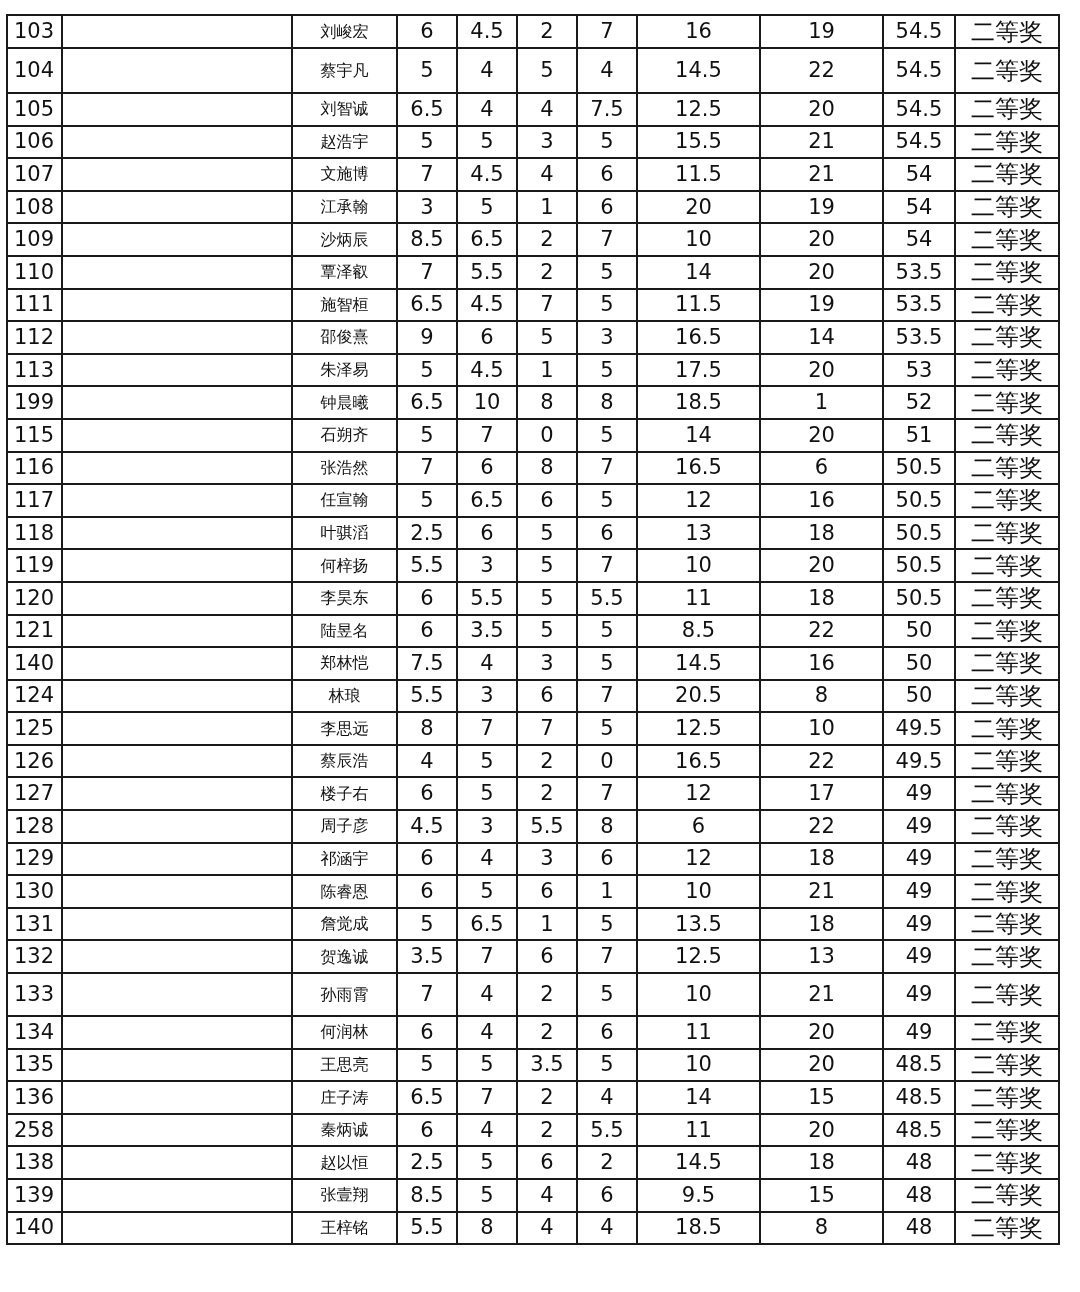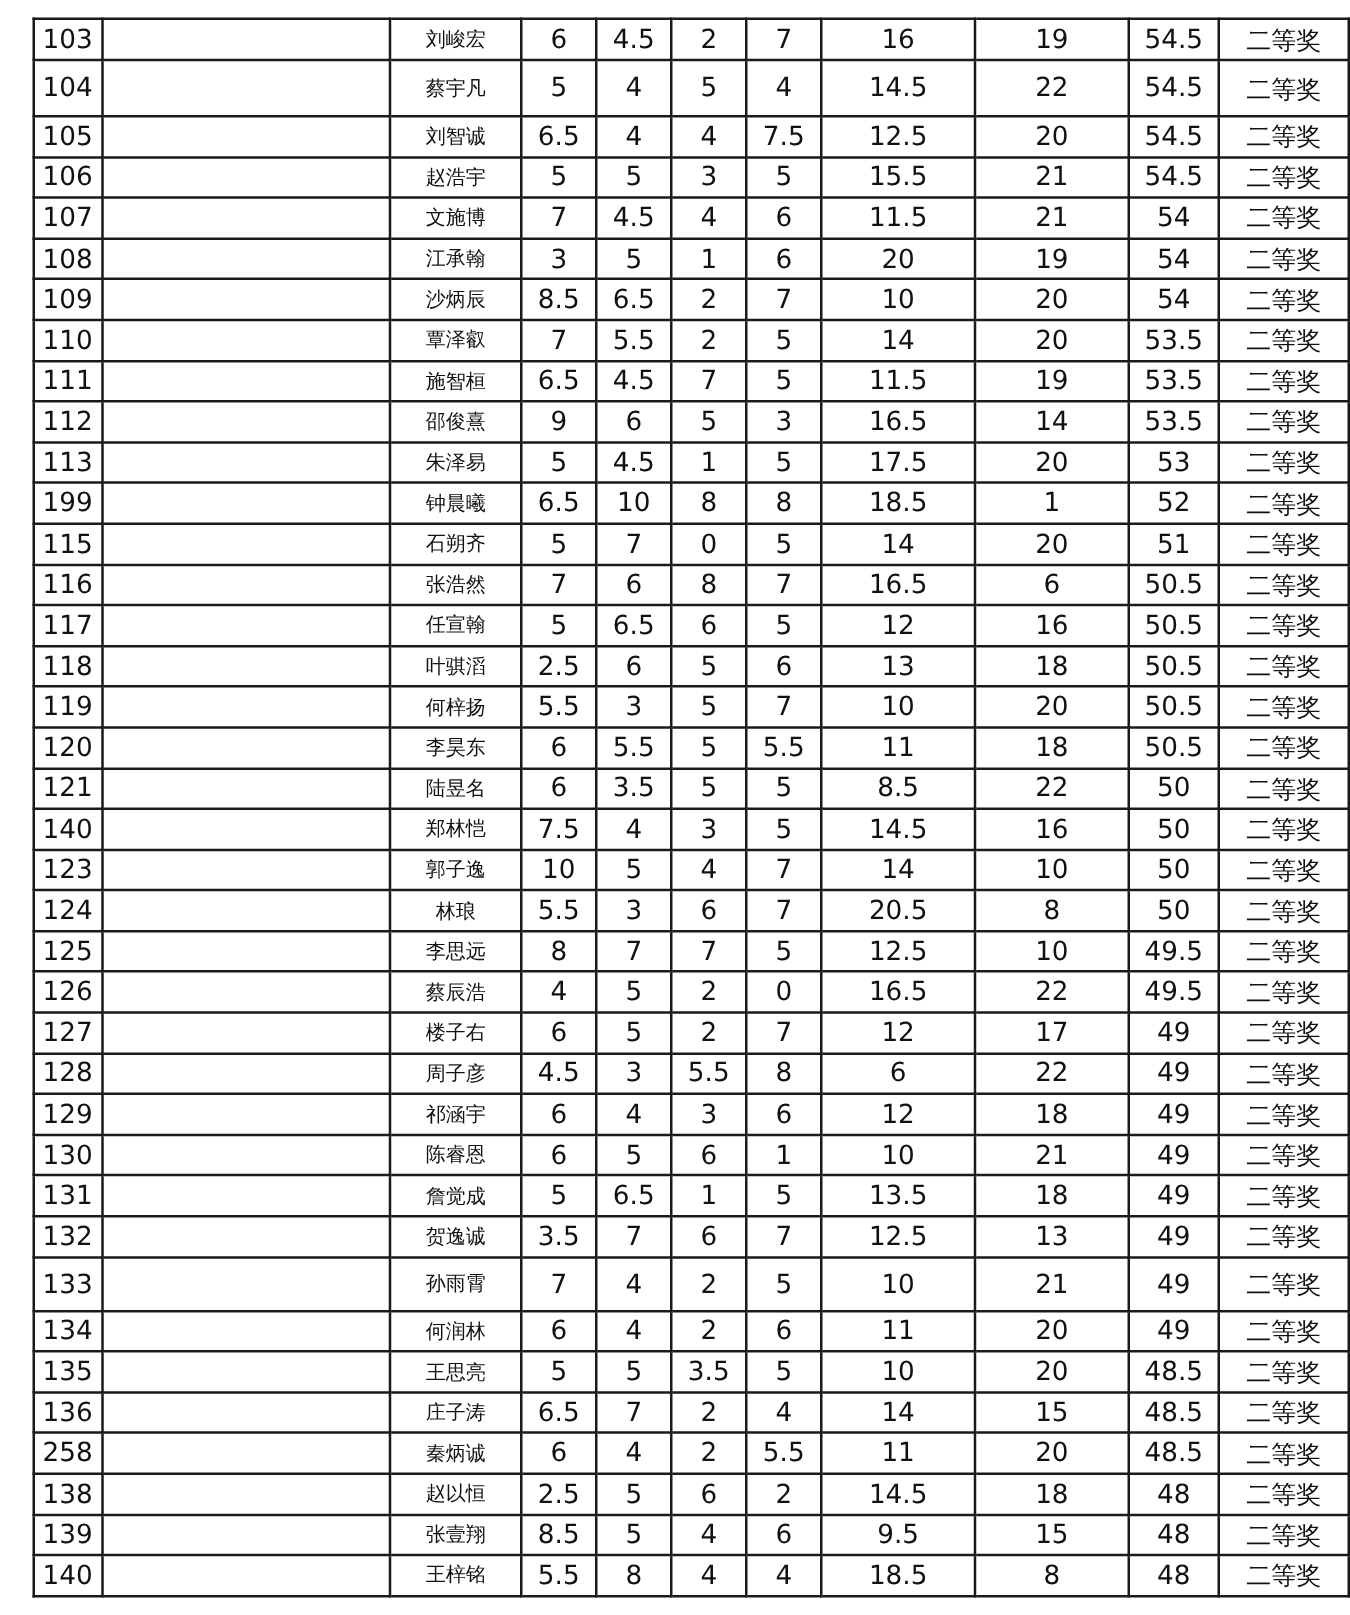--- a/index.html
+++ b/index.html
@@ -1,30 +1,30 @@
 <!DOCTYPE html>
 <html><head>
 <meta charset="utf-8">
 <style>
   html, body { margin: 0; padding: 0; background: #ffffff; }
   body { width: 1080px; height: 1292px; position: relative; overflow: hidden;
          font-family: "DejaVu Sans", "Liberation Sans", sans-serif; color: #111; }
   table.score-table {
-    position: absolute; left: 26px; top: 14px;
+    position: absolute; left: 6px; top: 14px;
     border-collapse: collapse; table-layout: fixed;
     width: 1052px;
   }
   table.score-table td {
     border: 2px solid #1a1a1a;
     padding: 0; text-align: center; vertical-align: middle;
     font-size: 21px; line-height: 1; white-space: nowrap; overflow: hidden;
   }
   table.score-table td.c-rank { text-align: left; padding-left: 6px; }
   table.score-table td.c-name { font-size: 16px; }
-  table.score-table td.c-award { font-size: 20px; }
+  table.score-table td.c-award { font-size: 24px; }
   tr.r { height: 32.6px; }
   tr.tall-a { height: 45px; }
   tr.tall-b { height: 43px; }
   tr.first { height: 33px; }
   table.score-table { border: 2px solid #888; }
 </style>
 </head>
 <body>
 
 <table class="score-table">
@@ -296,33 +296,20 @@
         <td class="c-num">7.5</td>
         <td class="c-num">4</td>
         <td class="c-num">3</td>
         <td class="c-num">5</td>
         <td class="c-num">14.5</td>
         <td class="c-num">16</td>
         <td class="c-total">50</td>
         <td class="c-award">二等奖</td>
       </tr>
       <tr class="r">
-        <td class="c-rank">123</td>
-        <td class="c-blank"></td>
-        <td class="c-name">郭子逸</td>
-        <td class="c-num">10</td>
-        <td class="c-num">5</td>
-        <td class="c-num">4</td>
-        <td class="c-num">7</td>
-        <td class="c-num">14</td>
-        <td class="c-num">10</td>
-        <td class="c-total">50</td>
-        <td class="c-award">二等奖</td>
-      </tr>
-      <tr class="r">
         <td class="c-rank">124</td>
         <td class="c-blank"></td>
         <td class="c-name">林琅</td>
         <td class="c-num">5.5</td>
         <td class="c-num">3</td>
         <td class="c-num">6</td>
         <td class="c-num">7</td>
         <td class="c-num">20.5</td>
         <td class="c-num">8</td>
         <td class="c-total">50</td>

